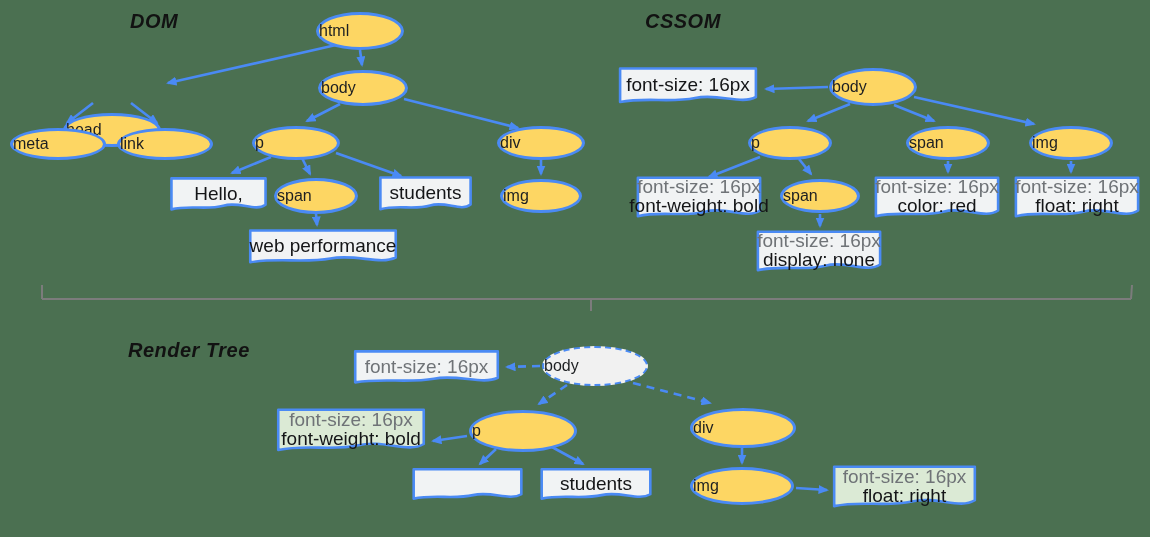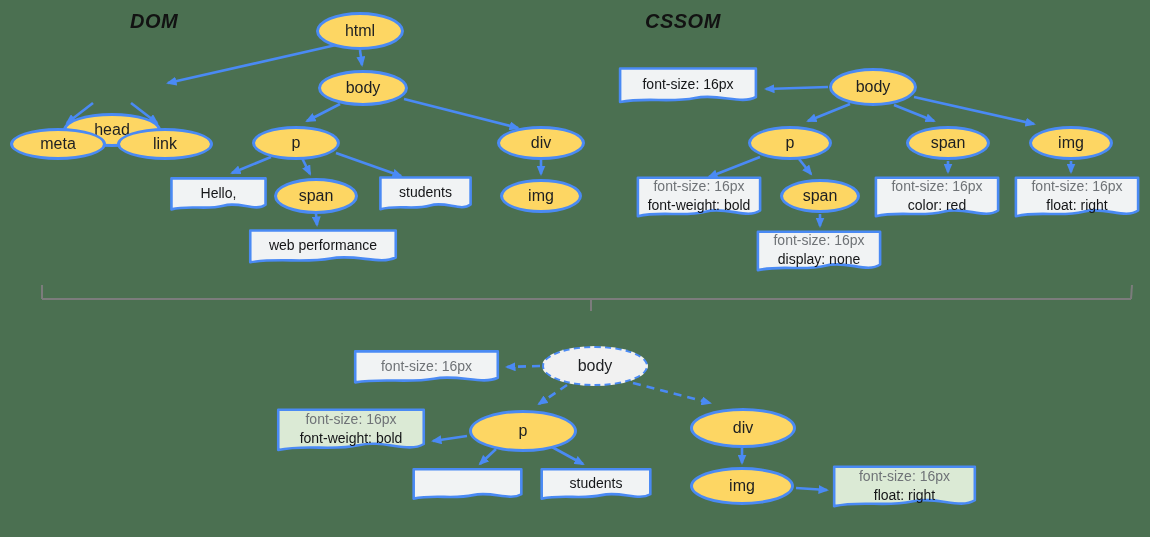--- a/index.html
+++ b/index.html
@@ -9,29 +9,29 @@
     font-family:"Liberation Sans","DejaVu Sans",sans-serif;
   }
   .wires{position:absolute;left:0;top:0;width:1150px;height:537px;pointer-events:none;}
   .section-title{
     position:absolute;font-size:20px;font-weight:bold;font-style:italic;
     color:#121212;letter-spacing:.5px;white-space:nowrap;
   }
   .ellipse{
     position:absolute;box-sizing:border-box;border-radius:50%;
     background:#FDD663;border:3px solid #4A8AF4;
-    display:flex;align-items:center;justify-content:center;
+    display:flex;align-items:center;justify-content:flex-start;
     font-size:16px;color:#1d1f22;
   }
   .ellipse.gray{background:#F1F1F1;border-style:dashed;border-width:2px;}
   .doc{position:absolute;box-sizing:border-box;}
   .doc svg.doc-shape{position:absolute;left:0;top:0;width:100%;height:100%;overflow:visible;display:block;}
   .doc .txt{
     position:relative;display:flex;flex-direction:column;align-items:center;justify-content:center;
-    height:88%;font-size:14px;line-height:19px;text-align:center;white-space:nowrap;
+    height:88%;font-size:19px;line-height:19px;text-align:center;white-space:nowrap;
   }
   .doc.white path{fill:#F1F3F4;}
   .doc.green path{fill:#DBEAD5;}
   .doc path{stroke:#4A8AF4;stroke-width:2.6;vector-effect:non-scaling-stroke;stroke-linejoin:round;}
   .t-gray{color:#6F7377;}
   .t-dark{color:#141517;}
 </style>
 </head>
 <body>
 
@@ -200,20 +200,21 @@
   <div class="doc white" style="left:756px;top:230px;width:126px;height:46px;">
     <svg class="doc-shape" viewBox="0 0 100 40" preserveAspectRatio="none" aria-hidden="true">
         <path d="M1.5,1.5 L98.5,1.5 L98.5,30 C88,38 72,26 55,31 C38,36 20,30 1.5,35 Z"></path>
       </svg>
     <div class="txt">
         <span class="t-gray">font-size: 16px</span>
         <span class="t-dark">display: none</span>
       </div>
   </div>
 
+  <div class="section-title" style="left:128px;top:339px;">Render Tree</div>
 
   <div class="ellipse gray" style="left:542px;top:346px;width:106px;height:40px;">
       <span>body</span>
     </div>
   <div class="ellipse" style="left:469px;top:410px;width:108px;height:42px;">
       <span>p</span>
     </div>
   <div class="ellipse" style="left:690px;top:408px;width:106px;height:40px;">
       <span>div</span>
     </div>

